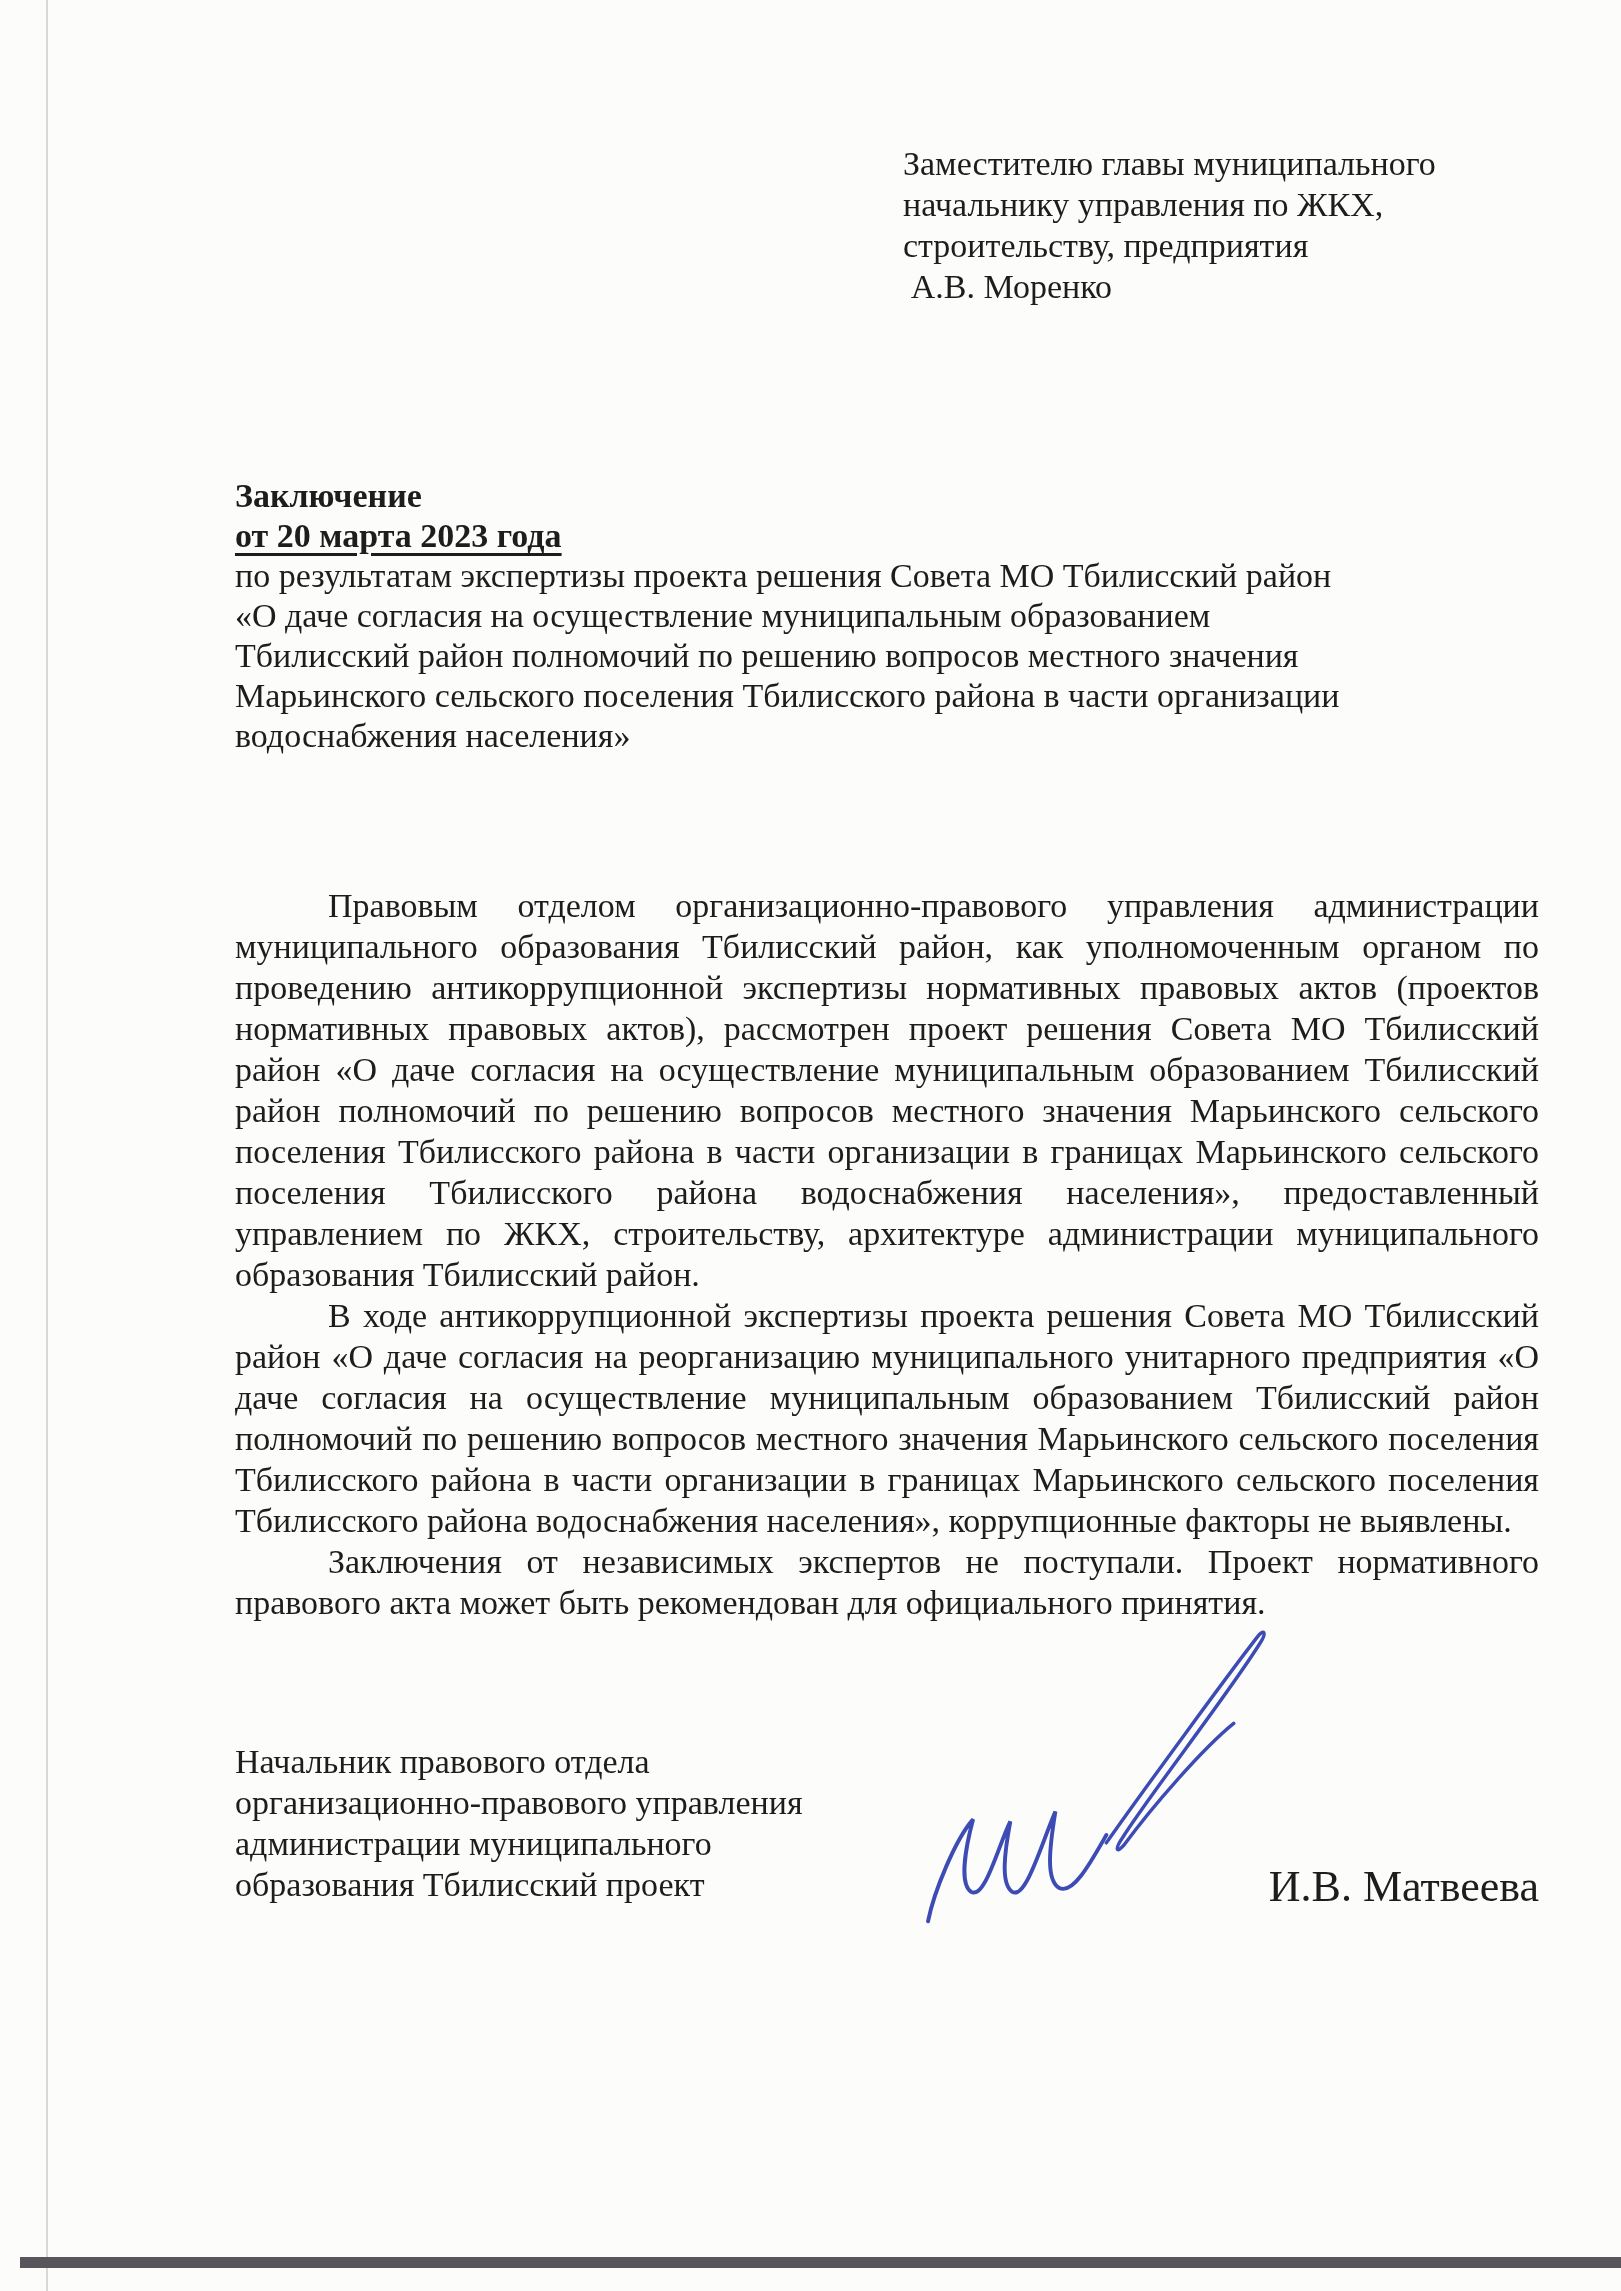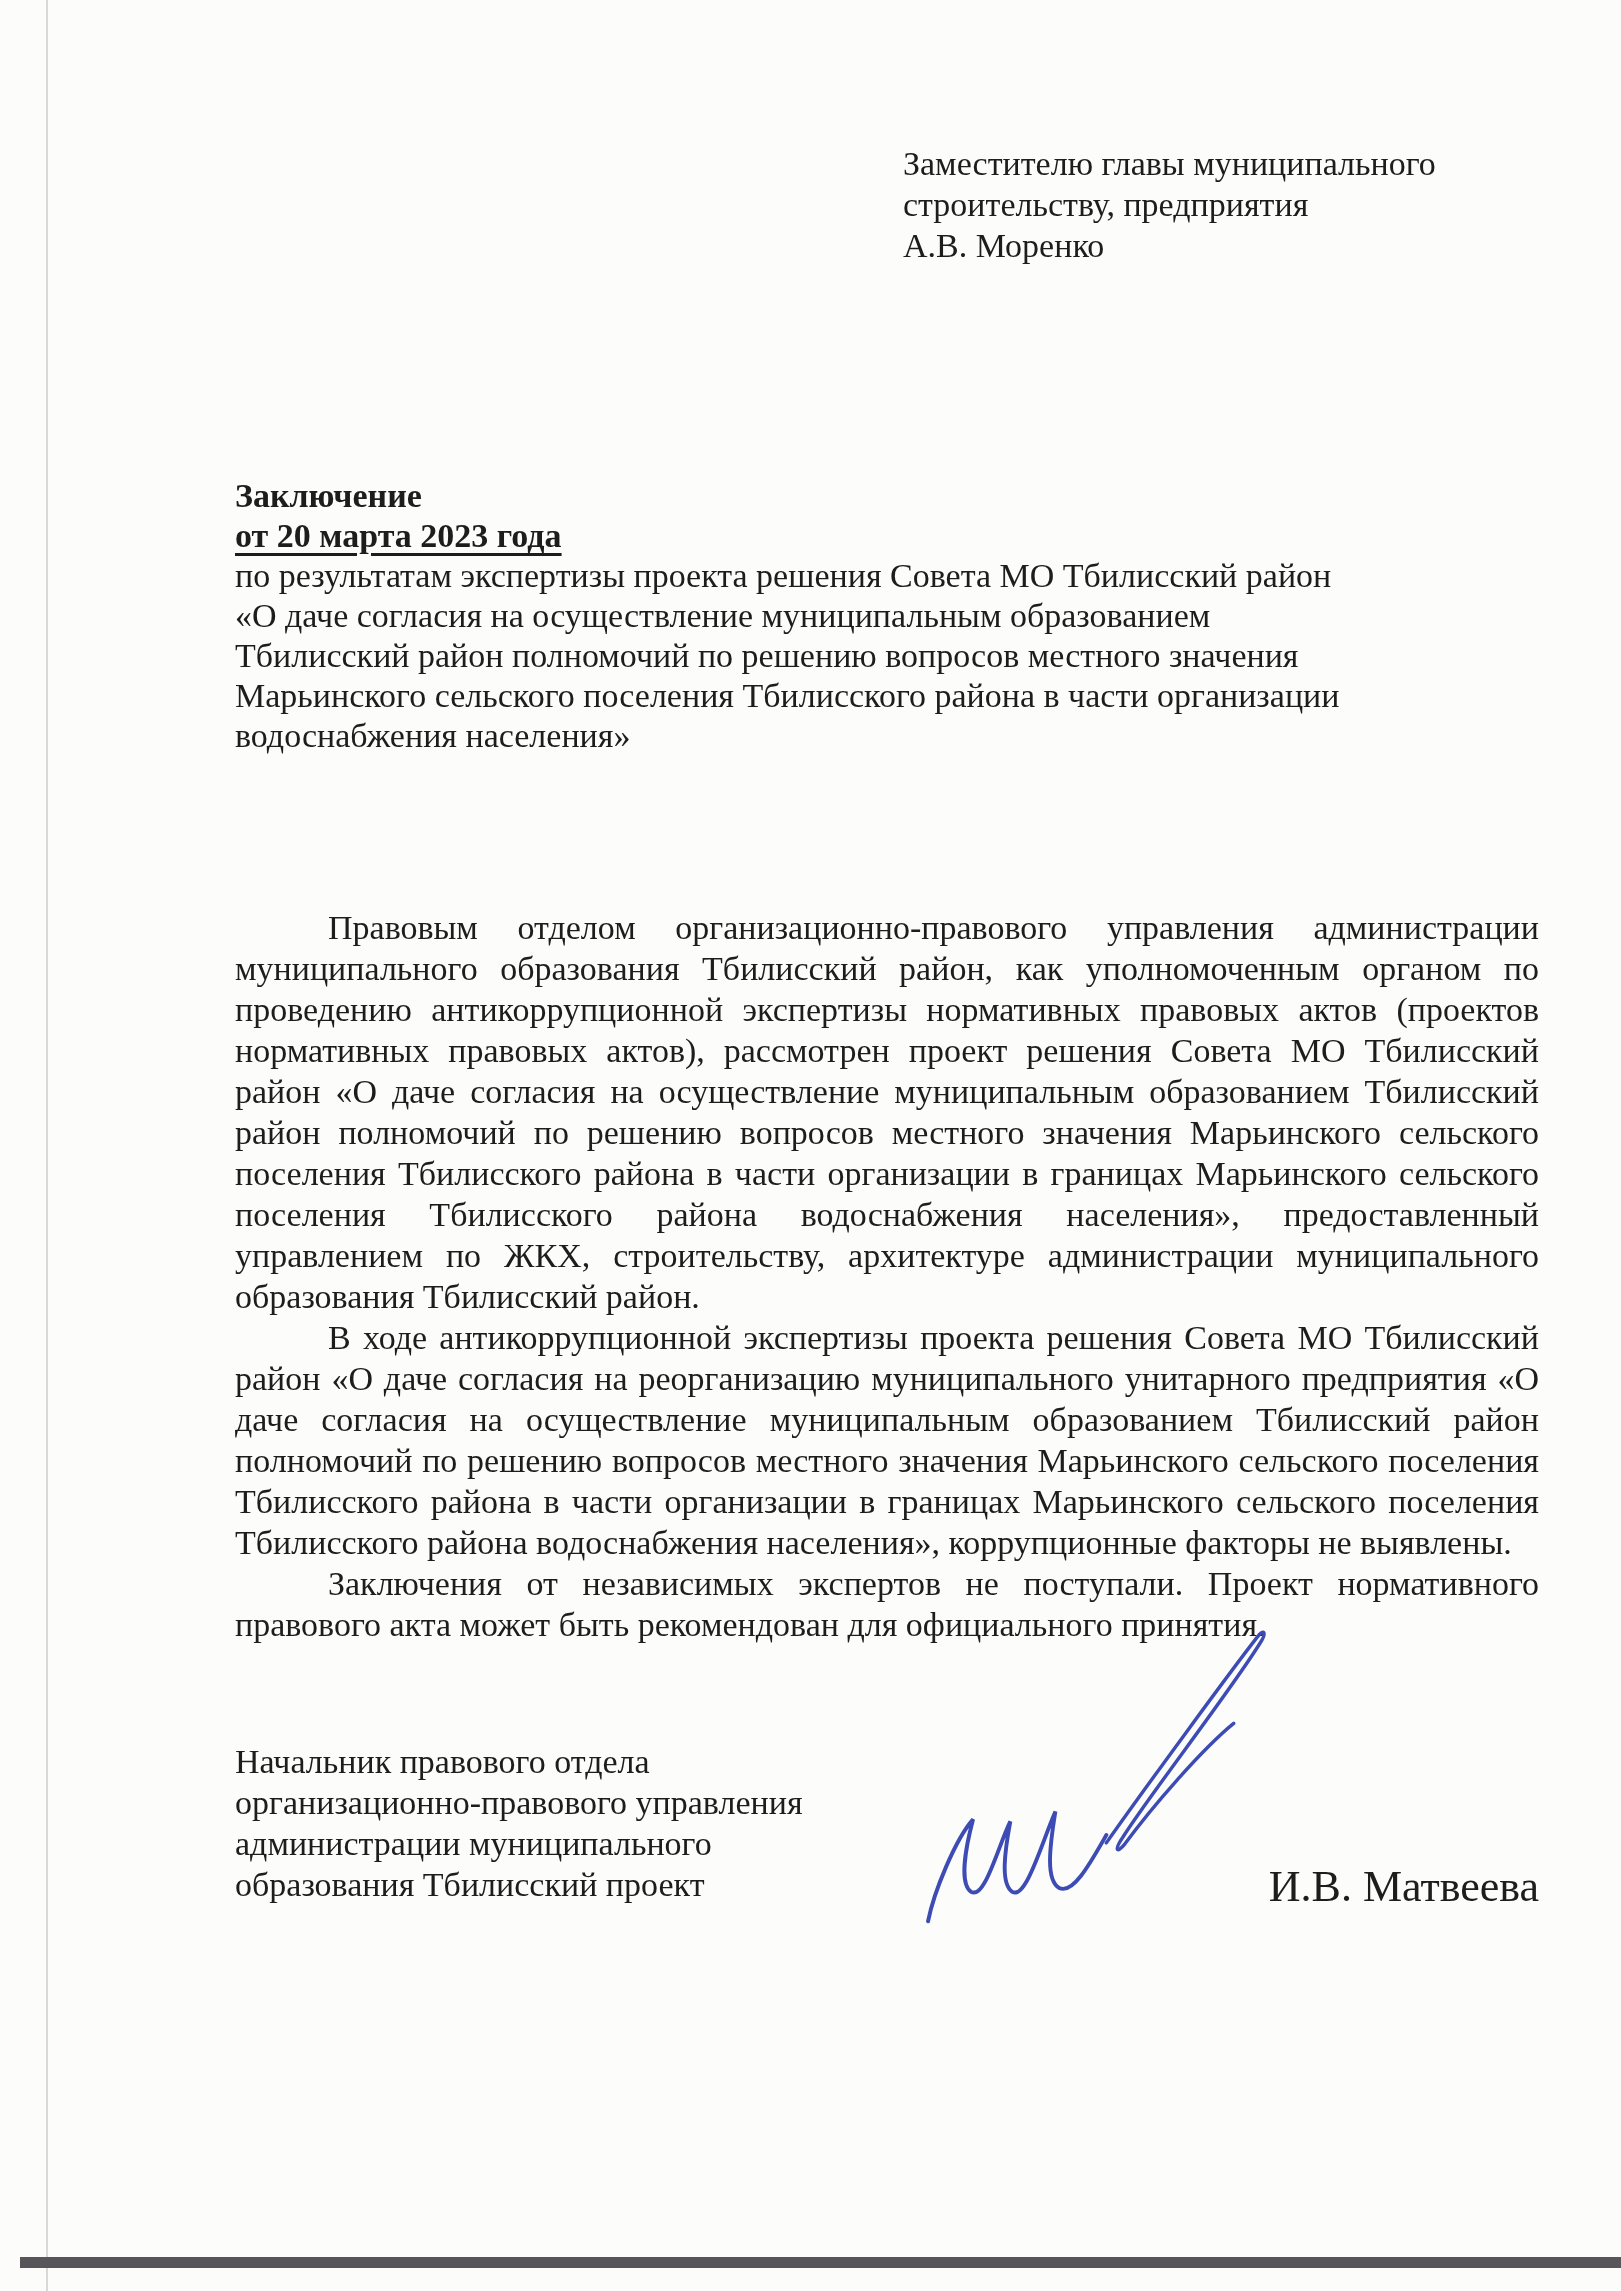--- a/index.html
+++ b/index.html
@@ -43,21 +43,21 @@
   .title-main { font-weight: bold; }
   .title-date { font-weight: bold; }
   .title-date .u {
     text-decoration: underline;
     text-decoration-thickness: 2.9px;
     text-underline-offset: 5.9px;
   }
 
   
   .content {
-    position: absolute; left: 235px; top: 907px; width: 1304px;
+    position: absolute; left: 235px; top: 885px; width: 1304px;
     font-size: 34px; line-height: 41px;
     text-align: justify;
   }
   .content p { margin: 0; text-indent: 93px; }
 
   
   .sig-title {
     position: absolute; left: 235px; top: 1741px;
     font-size: 34px; line-height: 41px;
     white-space: nowrap;
@@ -75,20 +75,21 @@
 </style>
 </head>
 <body>
 
 <div class="page">
 
   <div class="scan-line-left"></div>
 
   <div class="addressee">
     <div class="line">Заместителю главы муниципального</div>
+    <div class="line">начальнику управления по ЖКХ,</div>
     <div class="line">строительству, предприятия</div>
     <div class="line">А.В. Моренко</div>
   </div>
 
   <div class="title-block">
     <div class="title-main">Заключение</div>
     <div class="title-date"><span class="u">от 20 марта 2023 года</span></div>
     <div class="subject-line">по результатам экспертизы проекта решения Совета МО Тбилисский район</div>
     <div class="subject-line">«О даче согласия на осуществление муниципальным образованием</div>
     <div class="subject-line">Тбилисский район полномочий по решению вопросов местного значения</div>

